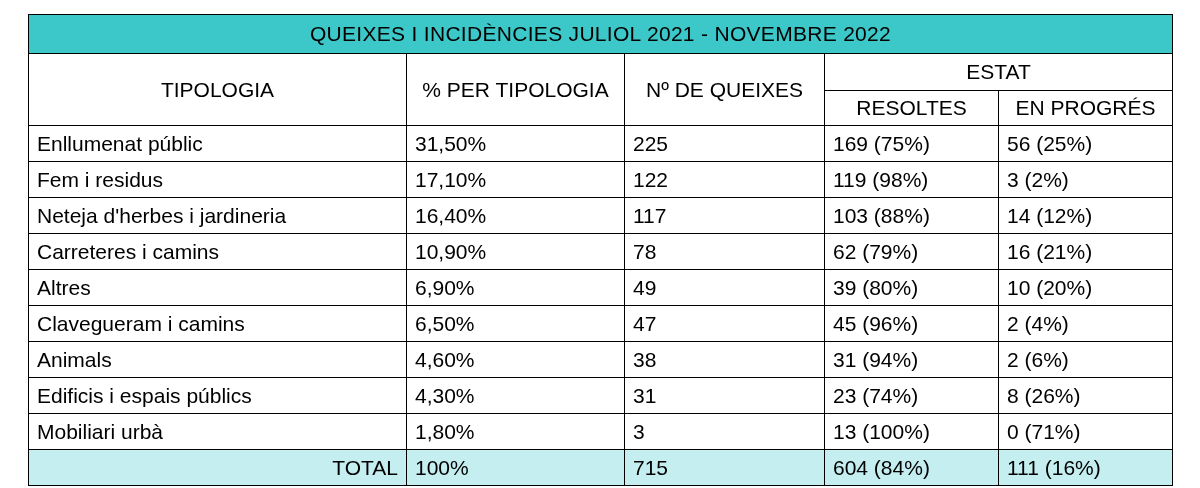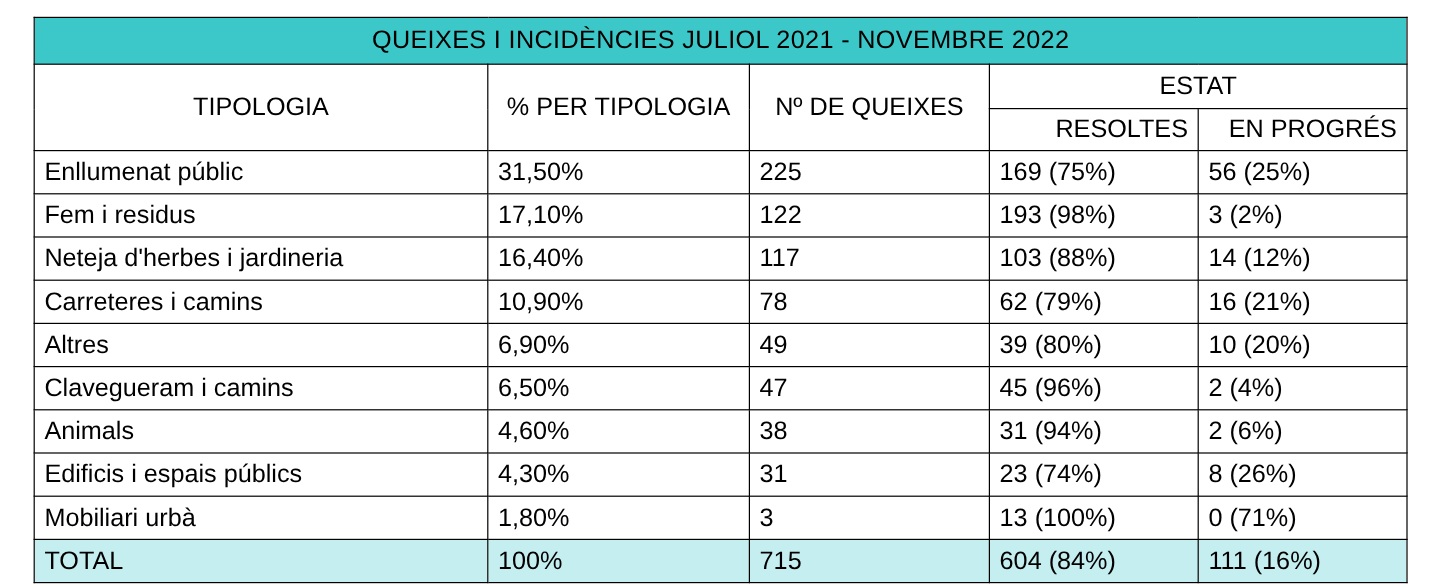--- a/index.html
+++ b/index.html
@@ -54,39 +54,39 @@
   }
   .head-row td {
     font-weight: bold;
     font-size: 22px;
     text-align: center;
     height: 36px;
   }
   .subhead-row td {
     font-weight: bold;
     font-size: 22px;
-    text-align: right;
+    text-align: center;
     height: 34px;
   }
   tbody tr td {
     height: 35px;
     margin-left: 33px;
   }
   td.label {
     text-align: left;
     padding-left: 10px;
   }
   td.center {
     text-align: left;
   }
   tr.total-row td {
     background: #c5eef0;
   }
   tr.total-row td.label {
-    text-align: left;
+    text-align: right;
   }
 </style>
 </head>
 <body>
 
 <div class="sheet">
   <table class="report">
     <colgroup>
       <col class="c-tip">
       <col class="c-pct">
@@ -114,21 +114,21 @@
         <td class="label">Enllumenat públic</td>
         <td class="center">31,50%</td>
         <td class="center">225</td>
         <td class="center">169 (75%)</td>
         <td class="center">56 (25%)</td>
       </tr>
       <tr>
         <td class="label">Fem i residus</td>
         <td class="center">17,10%</td>
         <td class="center">122</td>
-        <td class="center">193 (98%)</td>
+        <td class="center">119 (98%)</td>
         <td class="center">3 (2%)</td>
       </tr>
       <tr>
         <td class="label">Neteja d'herbes i jardineria</td>
         <td class="center">16,40%</td>
         <td class="center">117</td>
         <td class="center">103 (88%)</td>
         <td class="center">14 (12%)</td>
       </tr>
       <tr>

